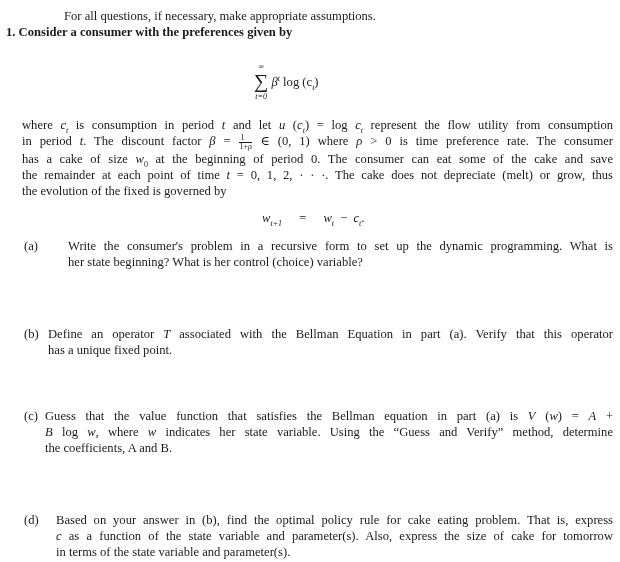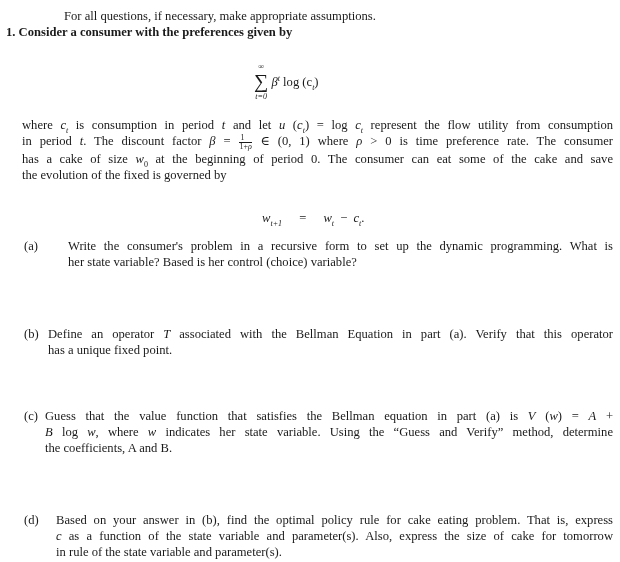--- a/index.html
+++ b/index.html
@@ -40,36 +40,37 @@
   <span style="vertical-align:middle;text-align:center;">
     <i>β</i><sup class="m">t</sup>
     <span>log (c</span><sub class="m">t</sub><span>)</span>
   </span>
 </div>
 
 <div class="abs" style="left:22px; top:117px; width:591px;">
   <div class="just">where <i>c</i><sub class="m">t</sub> is consumption in period <i>t</i> and let <i>u</i> (<i>c</i><sub class="m">t</sub>) = log <i>c</i><sub class="m">t</sub> represent the flow utility from consumption</div>
   <div class="just">in period <i>t</i>. The discount factor <i>β</i> = <span class="frac"><span class="num">1</span><span class="den">1+<i>ρ</i></span></span> ∈ (0, 1) where <i>ρ</i> &gt; 0 is time preference rate. The consumer</div>
   <div class="just">has a cake of size <i>w</i><sub>0</sub> at the beginning of period 0. The consumer can eat some of the cake and save</div>
+  <div class="just">the remainder at each point of time <i>t</i> = 0, 1, 2, · · ·. The cake does not depreciate (melt) or grow, thus</div>
   <div class="line">the evolution of the fixed is governed by</div>
 </div>
 
 <div class="abs line" style="left:262px; top:210px;">
   <i>w</i><sub class="m">t+1</sub>
   <span style="margin:0 14px;">=</span>
   <i>w</i><sub class="m">t</sub>
   <span style="margin:0 3px;">−</span>
   <i>c</i><sub class="m">t</sub><span>.</span>
 </div>
 
 <div class="abs" style="left:24px; top:238px; width:589px;">
   <span class="label">(a)</span>
   <div style="margin-left:44px;">
     <div class="just">Write the consumer's problem in a recursive form to set up the dynamic programming. What is</div>
-    <div class="line">her state variable? Based is her control (choice) variable?</div>
+    <div class="line">her state beginning? What is her control (choice) variable?</div>
   </div>
 </div>
 
 <div class="abs" style="left:24px; top:326px; width:589px;">
   <span class="label">(b)</span>
   <div style="margin-left:24px;">
     <div class="just">Define an operator <i>T</i> associated with the Bellman Equation in part (a). Verify that this operator</div>
     <div class="line">has a unique fixed point.</div>
   </div>
 </div>
@@ -81,15 +82,15 @@
     <div class="just"><i>B</i> log <i>w</i>, where <i>w</i> indicates her state variable. Using the “Guess and Verify” method, determine</div>
     <div class="line">the coefficients, A and B.</div>
   </div>
 </div>
 
 <div class="abs" style="left:24px; top:512px; width:589px;">
   <span class="label">(d)</span>
   <div style="margin-left:32px;">
     <div class="just">Based on your answer in (b), find the optimal policy rule for cake eating problem. That is, express</div>
     <div class="just"><i>c</i> as a function of the state variable and parameter(s). Also, express the size of cake for tomorrow</div>
-    <div class="line">in rule of the state variable and parameter(s).</div>
+    <div class="line">in terms of the state variable and parameter(s).</div>
   </div>
 </div>
 
 </body></html>

